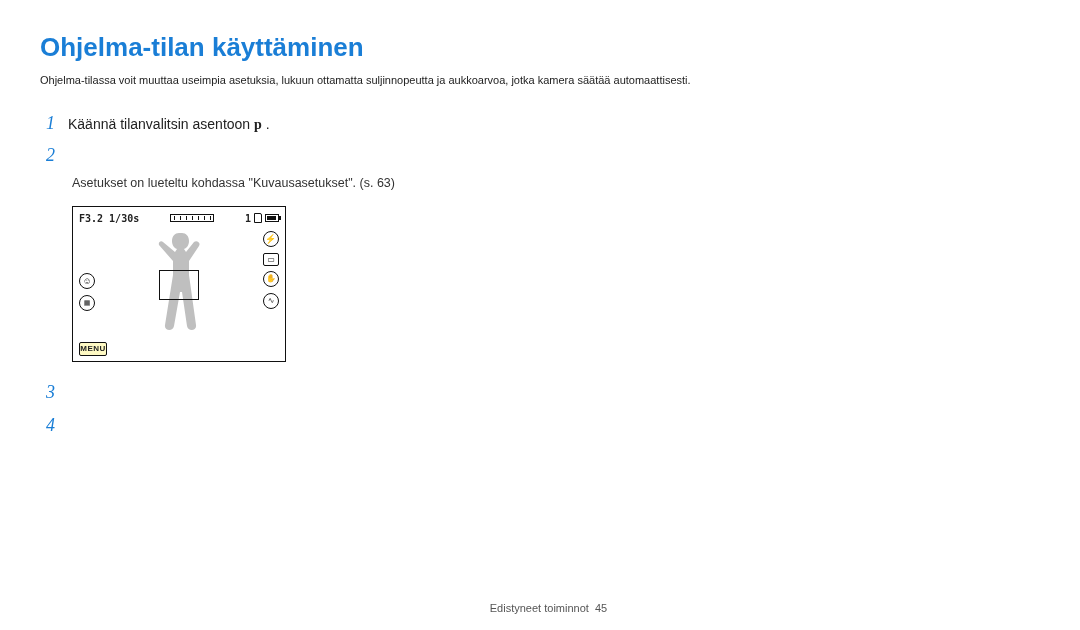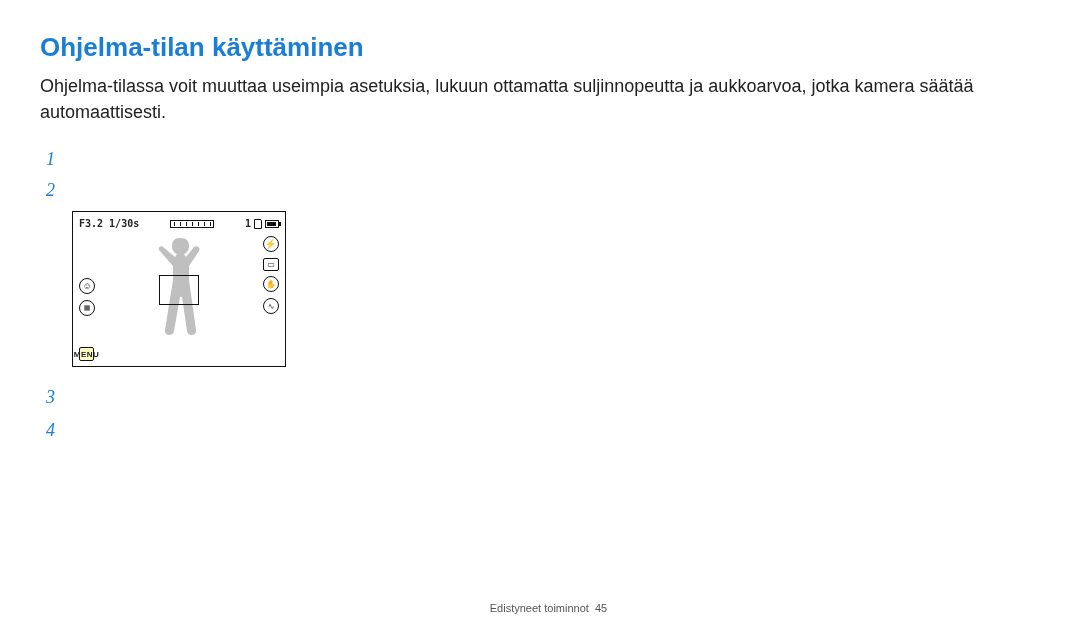--- a/index.html
+++ b/index.html
@@ -16,21 +16,21 @@
       position: relative;
       color: #222;
     }
     .title {
       color: #1a7ed6;
       font-size: 26px;
       font-weight: 600;
       margin-bottom: 10px;
     }
     .intro {
-      font-size: 18px;
+      font-size: 11px;
       margin-bottom: 24px;
       line-height: 1.45;
     }
     .steps {
       margin-left: 6px;
     }
     .step {
       display: flex;
       align-items: baseline;
       margin-bottom: 10px;
@@ -175,21 +175,21 @@
       border-radius: 2px;
       display: flex;
       align-items: center;
       justify-content: center;
       font-size: 8px;
     }
     .menu-button {
       position: absolute;
       bottom: 5px;
       left: 6px;
-      width: 15px;
+      width: 28px;
       height: 14px;
       border: 1px solid #111;
       background: #fef9c3;
       font-size: 8px;
       font-weight: bold;
       display: flex;
       align-items: center;
       justify-content: center;
       border-radius: 2px;
       letter-spacing: 0.5px;
@@ -211,25 +211,29 @@
 <body>
 
 <h1 class="title">Ohjelma-tilan käyttäminen</h1>
 
 <p class="intro">Ohjelma-tilassa voit muuttaa useimpia asetuksia, lukuun ottamatta suljinnopeutta ja aukkoarvoa, jotka kamera säätää automaattisesti.</p>
 
 <div class="steps">
 
   <div class="step">
     <div class="step-num">1</div>
+    <div class="step-text">
+      <span>Käännä tilanvalitsin asentoon </span><span class="p-letter">p</span><span> .</span>
+    </div>
   </div>
 
   <div class="step">
     <div class="step-num">2</div>
   </div>
+  <div class="subnote">Asetukset on lueteltu kohdassa "Kuvausasetukset". (s. 63)</div>
 
   <div class="camera-display">
     <div class="camera-top-strip">
       <div class="strip-left">F3.2 1/30s</div>
       <div class="strip-exposure">
         <span></span>
           <span></span>
           <span></span>
           <span></span>
           <span></span>

